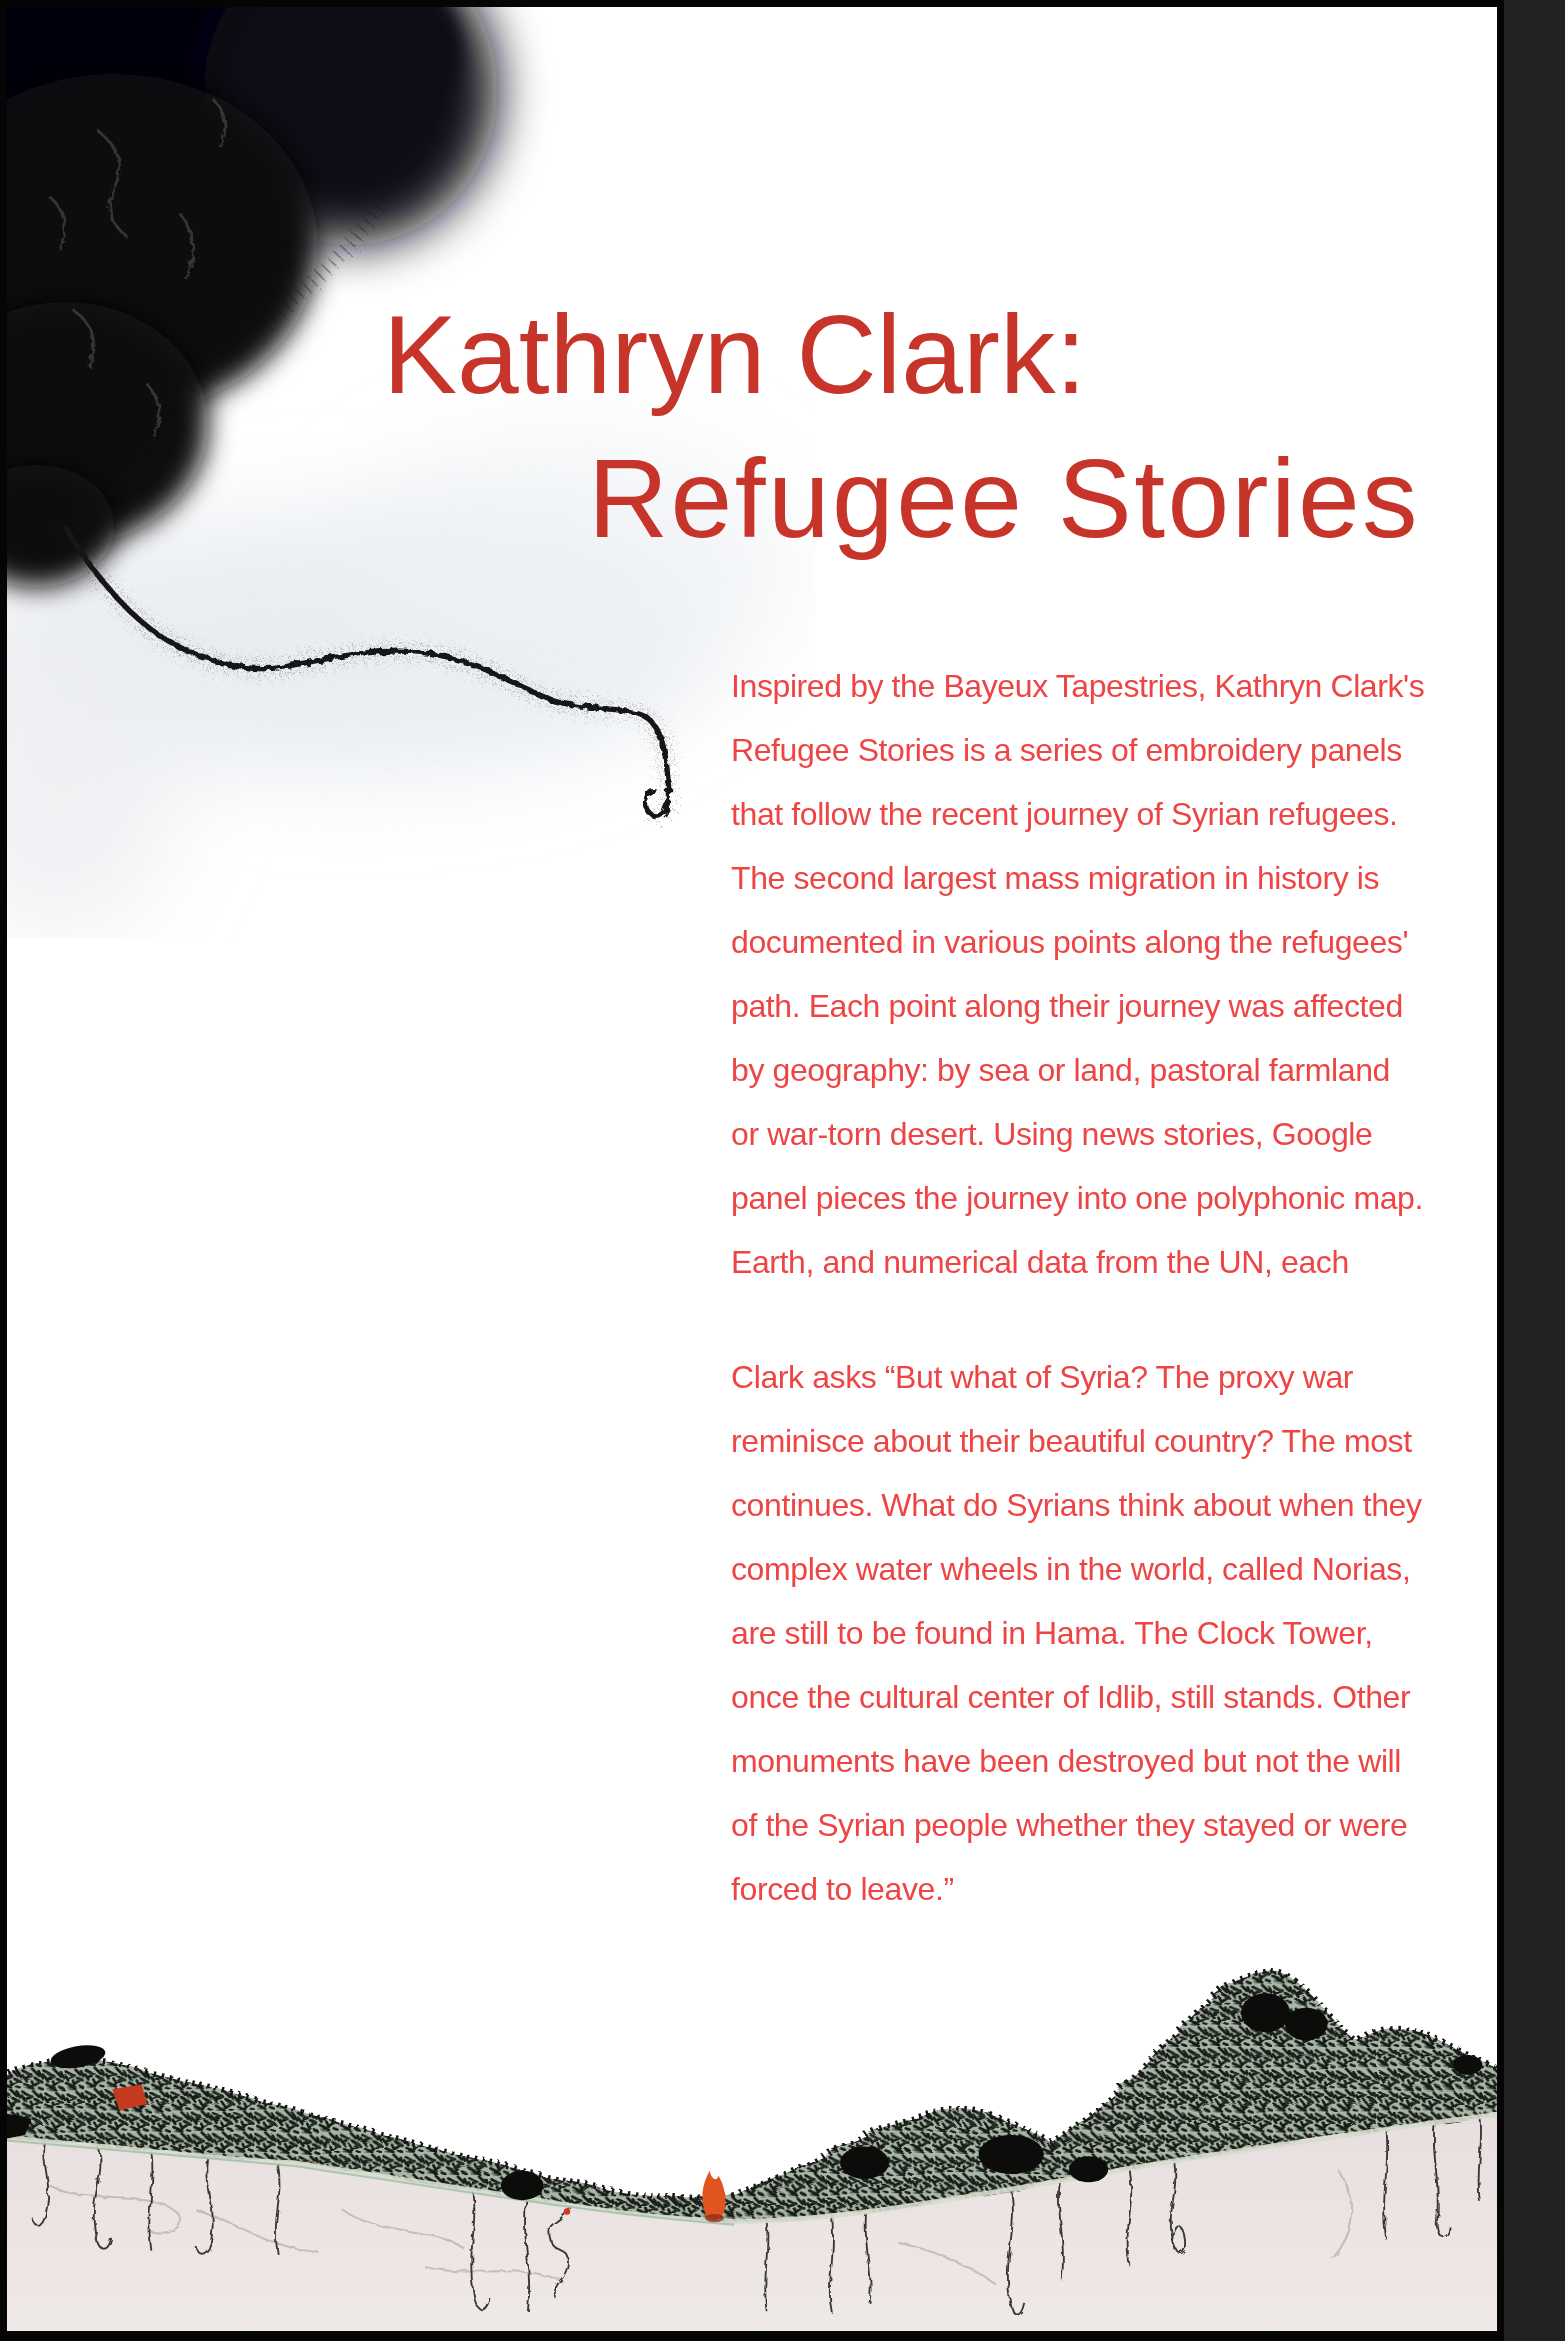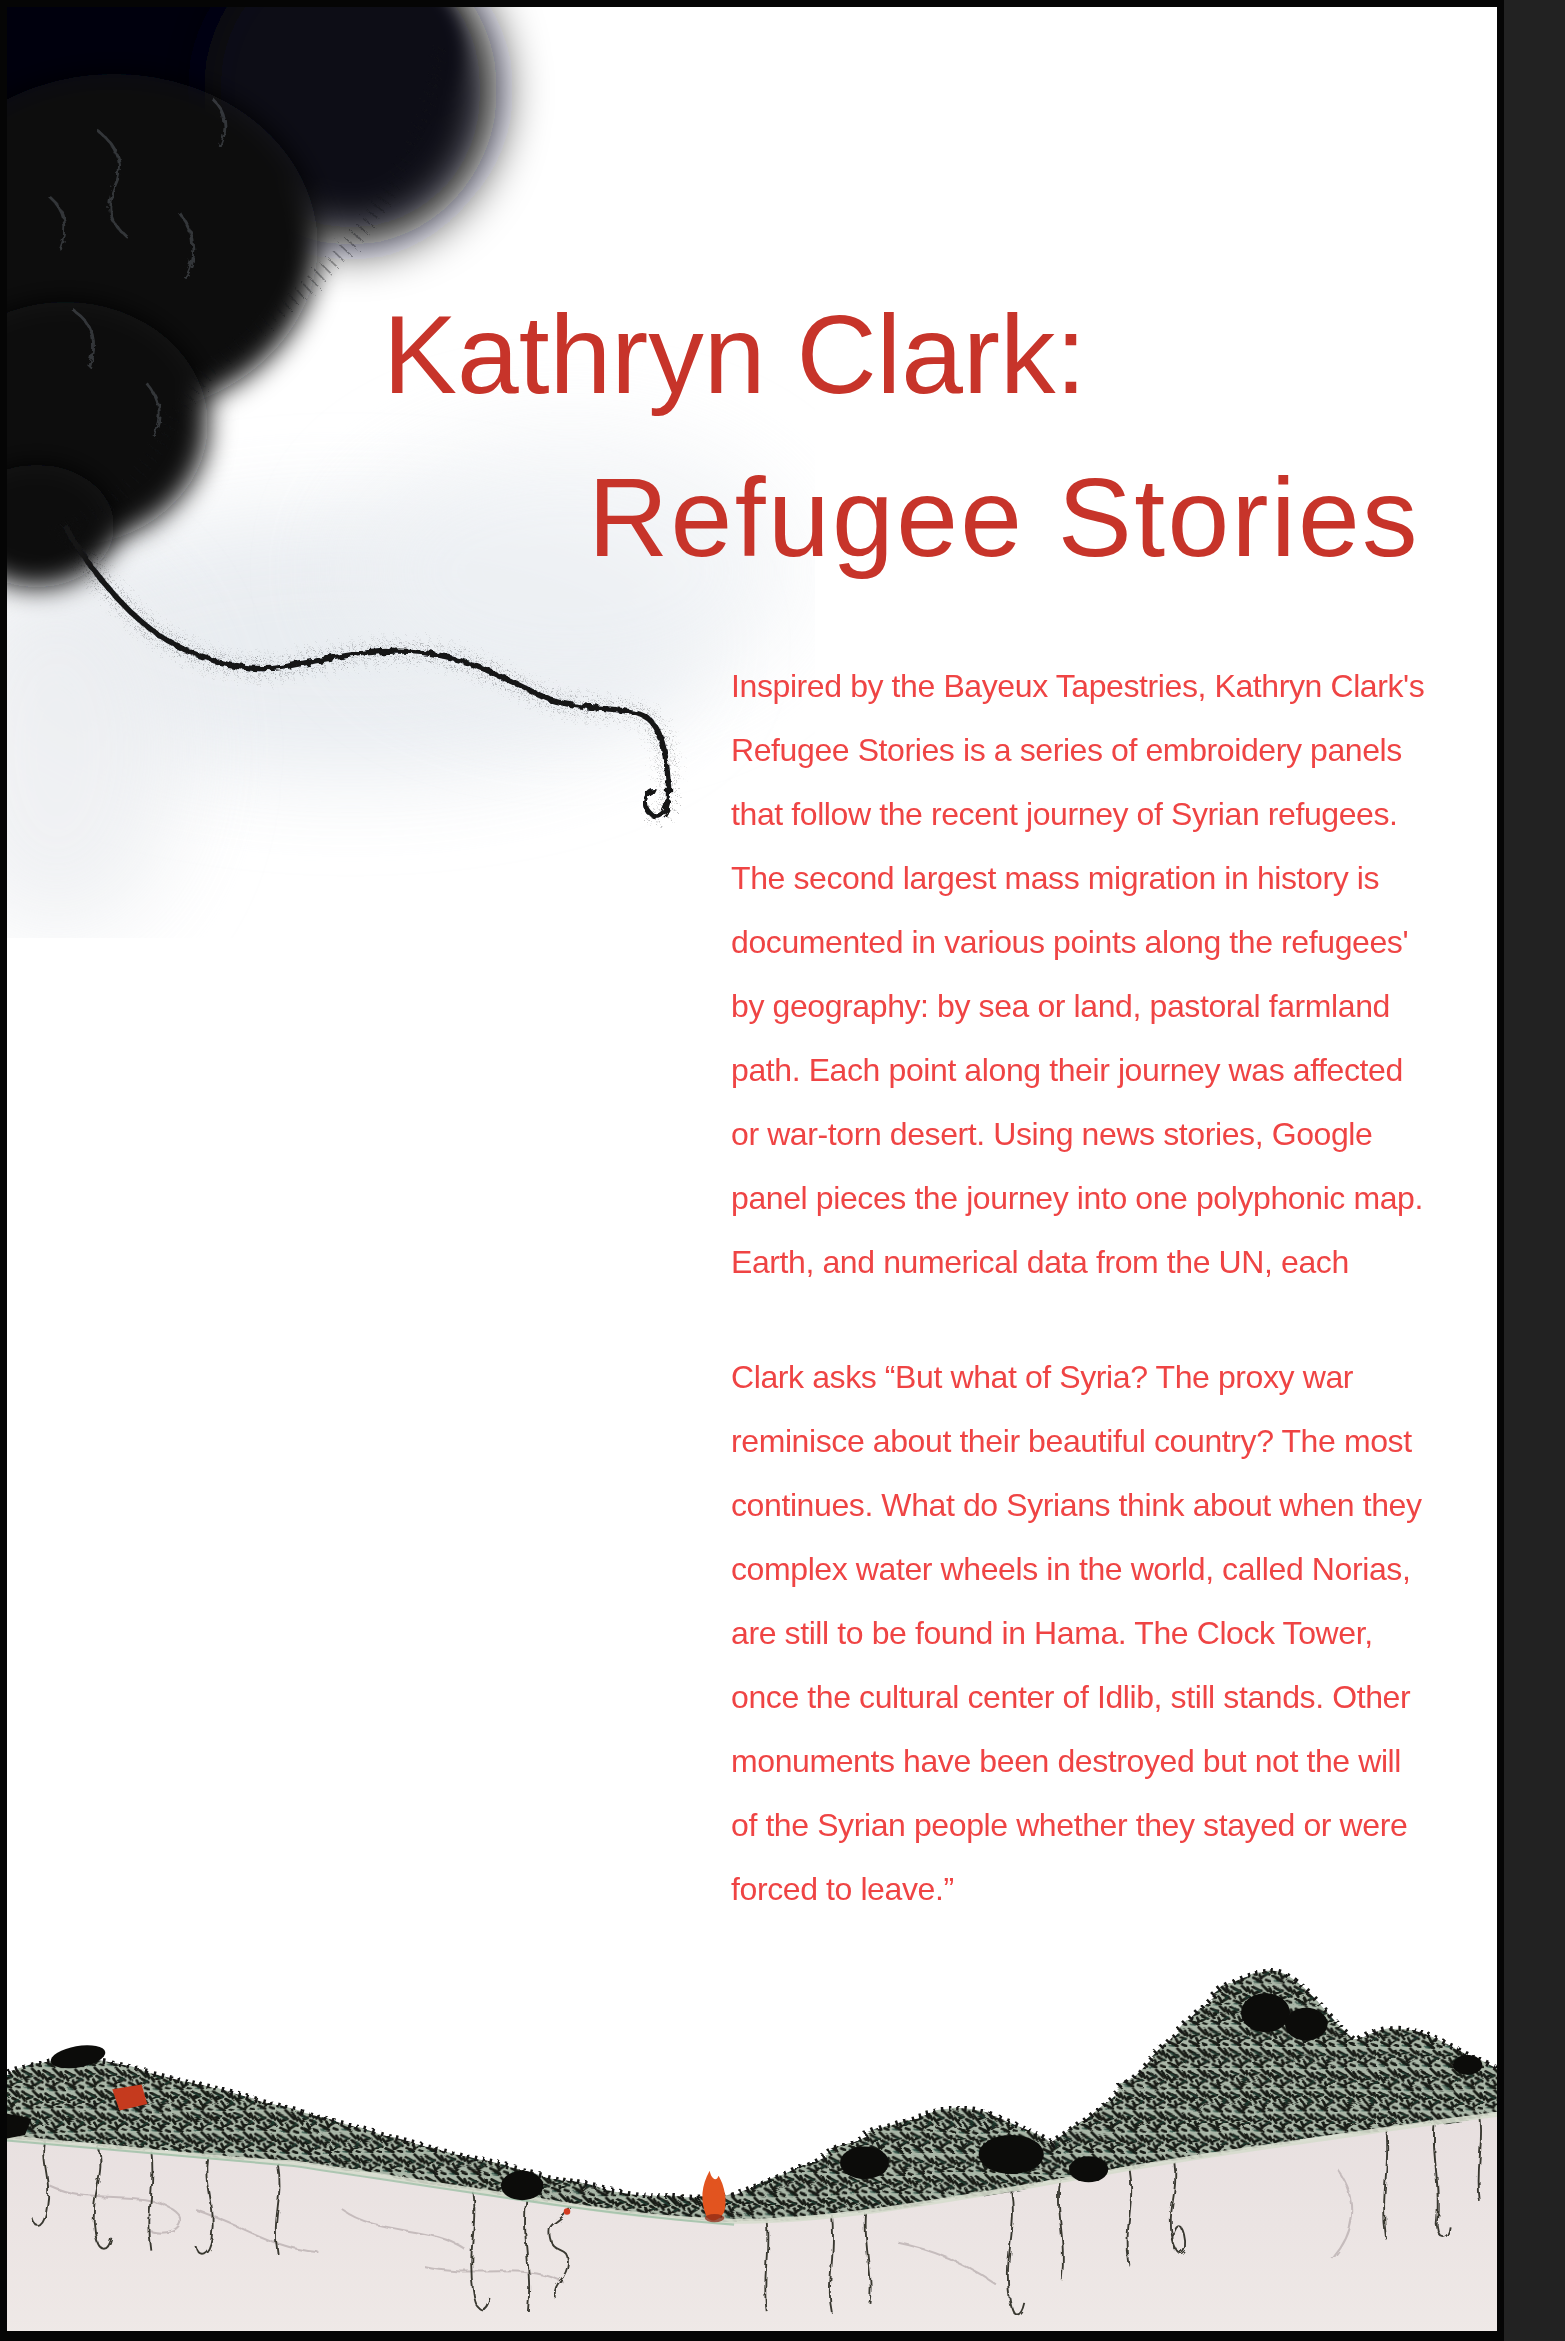--- a/index.html
+++ b/index.html
@@ -25,21 +25,21 @@
   .title-line{
     position:absolute;
     font-size:111px;
     line-height:111px;
     font-weight:300;
     color:#c7342a;
     white-space:nowrap;
     z-index:10;
   }
   .title-1{left:383px;top:300px;letter-spacing:0px;}
-  .title-2{left:588px;top:444px;letter-spacing:2.4px;margin-top:19px;}
+  .title-2{left:588px;top:444px;letter-spacing:2.4px;}
 
   .bodycopy{
     position:absolute;
     left:731px;
     width:775px;
     z-index:10;
   }
   .para-1{top:654px;}
   .para-2{top:1345px;}
   .bodycopy .line{
@@ -122,22 +122,22 @@
 
   <div class="title-line title-1">Kathryn Clark:</div>
   <div class="title-line title-2">Refugee Stories</div>
 
   <div class="bodycopy para-1">
     <div class="line">Inspired by the Bayeux Tapestries, Kathryn Clark's</div>
     <div class="line">Refugee Stories is a series of embroidery panels</div>
     <div class="line">that follow the recent journey of Syrian refugees.</div>
     <div class="line">The second largest mass migration in history is</div>
     <div class="line">documented in various points along the refugees'</div>
+    <div class="line">path. Each point along their journey was affected</div>
     <div class="line">by geography: by sea or land, pastoral farmland</div>
-    <div class="line">path. Each point along their journey was affected</div>
     <div class="line">or war-torn desert. Using news stories, Google</div>
     <div class="line">panel pieces the journey into one polyphonic map.</div>
     <div class="line">Earth, and numerical data from the UN, each</div>
   </div>
 
   <div class="bodycopy para-2">
     <div class="line">Clark asks “But what of Syria? The proxy war</div>
     <div class="line">reminisce about their beautiful country? The most</div>
     <div class="line">continues. What do Syrians think about when they</div>
     <div class="line">complex water wheels in the world, called Norias,</div>

